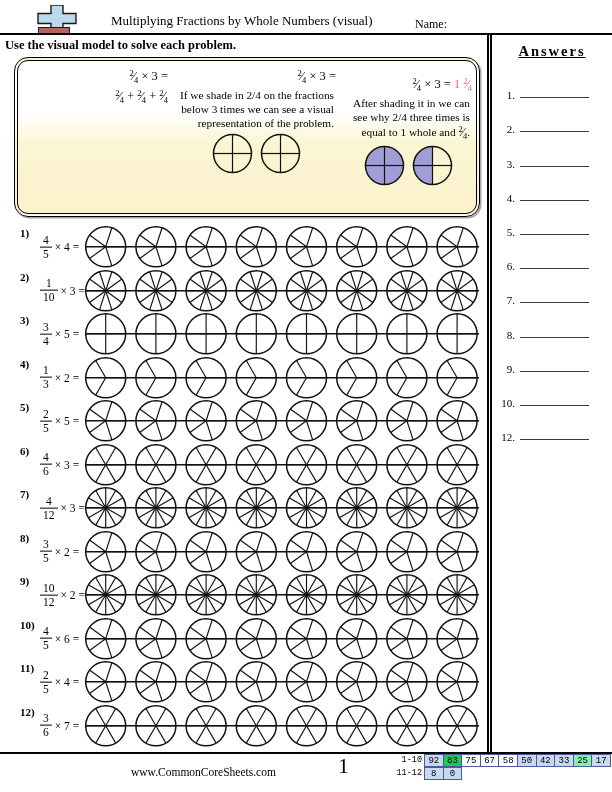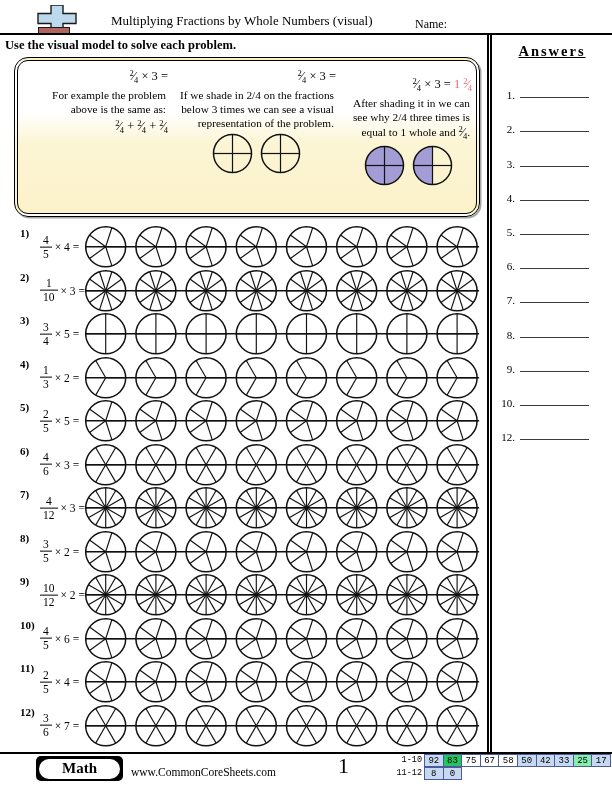--- a/index.html
+++ b/index.html
@@ -84,21 +84,20 @@
     <div class="brick" id="brick-rect" style="background: rgb(178, 101, 94);"></div>
   </div>
   <div id="page-title">Multiplying Fractions by Whole Numbers (visual)</div>
   <div id="name-label">Name:</div>
   <div id="rule-top" class="rule"></div>
   <div id="instruction">Use the visual model to solve each problem.</div>
 
   <div id="example-box">
     <div class="ex-col c1">
       <div class="eq" id="eq1"><span class="sfrac"><sup>2</sup><span class="sl">⁄</span><sub>4</sub></span> × 3 =</div>
-      <div class="ex-body">For example the problem above is the same as:</div>
       <div class="ex-sum" id="sum1"><span class="sfrac"><sup>2</sup><span class="sl">⁄</span><sub>4</sub></span> + <span class="sfrac"><sup>2</sup><span class="sl">⁄</span><sub>4</sub></span> + <span class="sfrac"><sup>2</sup><span class="sl">⁄</span><sub>4</sub></span></div>
     </div>
     <div class="ex-col c2">
       <div class="eq" id="eq2"><span class="sfrac"><sup>2</sup><span class="sl">⁄</span><sub>4</sub></span> × 3 =</div>
       <div class="ex-body">If we shade in 2/4 on the fractions below 3 times we can see a visual representation of the problem.</div>
       <div class="ex-circles" id="excirc2">
           <svg width="41" height="41" viewBox="0 0 41 41">
             <line x1="20.5" y1="20.5" x2="39.50" y2="20.50" stroke="#111" stroke-width="1.2"></line>
             <line x1="20.5" y1="20.5" x2="20.50" y2="1.50" stroke="#111" stroke-width="1.2"></line>
             <line x1="20.5" y1="20.5" x2="1.50" y2="20.50" stroke="#111" stroke-width="1.2"></line>
@@ -1065,23 +1064,20 @@
           <span class="ans-line"></span>
         </div>
         <div class="ans-item">
           <span class="ans-num">12.</span>
           <span class="ans-line"></span>
         </div>
       </div>
   </div>
 
   <div id="rule-bottom" class="rule"></div>
-  <div id="math-badge">
-    <div class="pill">Math</div>
-  </div>
   <div id="site-text">www.CommonCoreSheets.com</div>
   <div id="page-num">1</div>
   <div id="score-table">
       <div class="score-row">
         <div class="score-label">1-10</div>
         <div class="score-cell" style="background: rgb(198, 217, 241); border-color: rgb(74, 90, 155);">92</div>
         <div class="score-cell" style="background: #22c55e; border-color: rgb(74, 90, 155);">83</div>
         <div class="score-cell" style="background: rgb(255, 255, 255); border-color: rgb(74, 90, 155);">75</div>
         <div class="score-cell" style="background: rgb(255, 255, 255); border-color: rgb(74, 90, 155);">67</div>
         <div class="score-cell" style="background: rgb(255, 255, 255); border-color: rgb(74, 90, 155);">58</div>

